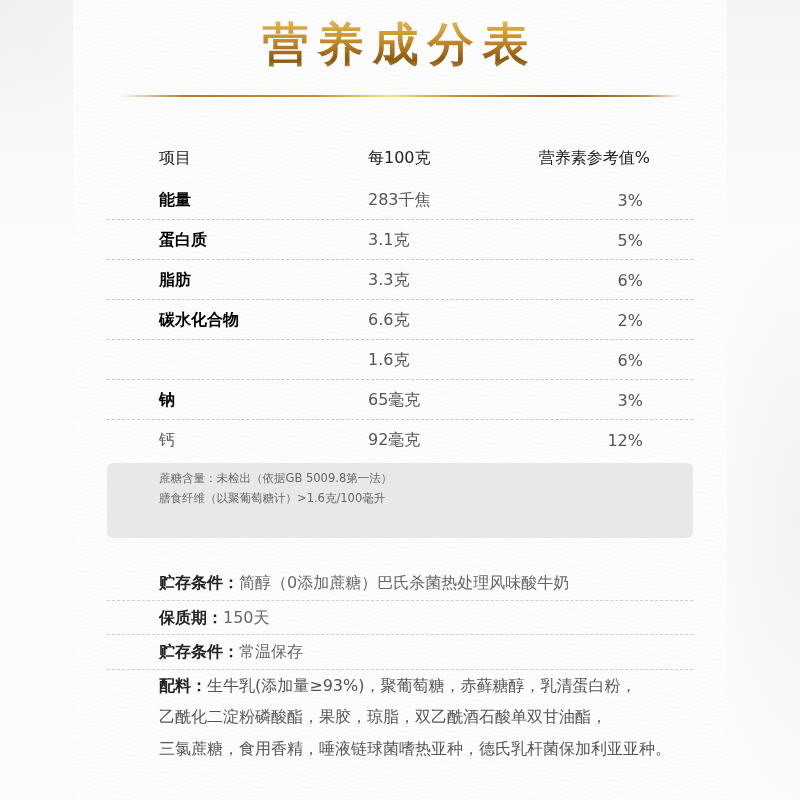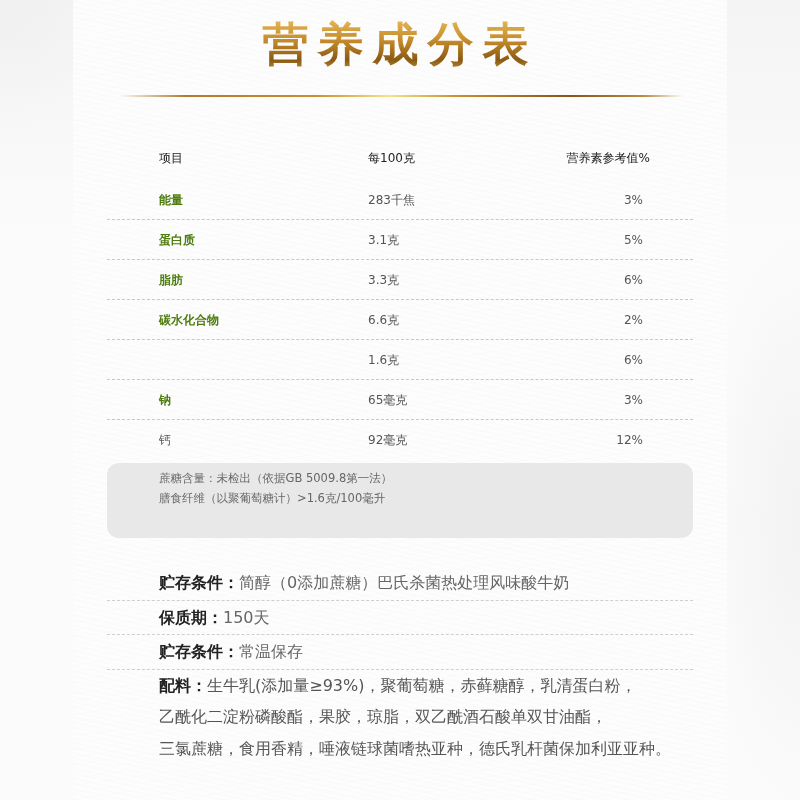--- a/index.html
+++ b/index.html
@@ -32,34 +32,34 @@
       line-height: 64px;
     }
     .gold-line {
       position: absolute; left: 118px; top: 95px; width: 565px; height: 2px;
       background: linear-gradient(90deg, rgba(200,150,70,0) 0%, #b27a2c 12%, #c8902e 35%, #f6e28a 48%, #c8902e 60%, #8a5418 80%, #b98a40 93%, rgba(200,150,70,0) 100%);
     }
     .nt { position: absolute; left: 107px; top: 135px; width: 586px; }
     .nt-row {
       position: relative; height: 39px;
       border-bottom: 1px dashed #c8c8c8;
-      font-size: 12px; color: #555;
+      font-size: 16px; color: #555;
     }
     .nt-row.header { height: 45px; border-bottom: none; color: #222; }
     .nt-row.last { border-bottom: none; }
     .nt-row > span { position: absolute; top: 50%; transform: translateY(-50%); white-space: nowrap; }
     .c-name { left: 52px; }
-    .c-name.bold { font-weight: bold; color: #4d7c0f; }
+    .c-name.bold { font-weight: bold; color: #000000; }
     .c-val { left: 261px; }
     .c-nrv { right: 50px; text-align: right; }
     .nt-row.header .c-nrv { right: 43px; }
     .nt-row.header .c-val { left: 261px; }
     .note-box {
       position: absolute; left: 107px; top: 463px; width: 586px; height: 75px;
-      background: #e8e8e8; border-radius: 12px;
+      background: #e8e8e8; border-radius: 6px;
       font-size: 11.5px; color: #666; line-height: 19.5px;
       box-sizing: border-box; padding: 6px 0 0 52px;
     }
     .note-line { display: block; white-space: nowrap; }
     .info { position: absolute; left: 107px; top: 566px; width: 586px; }
     .info-row {
       position: relative; height: 33.5px; line-height: 34px;
       border-bottom: 1px dashed #cfcfcf;
       font-size: 16px; color: #666; padding-left: 52px; white-space: nowrap;
     }

